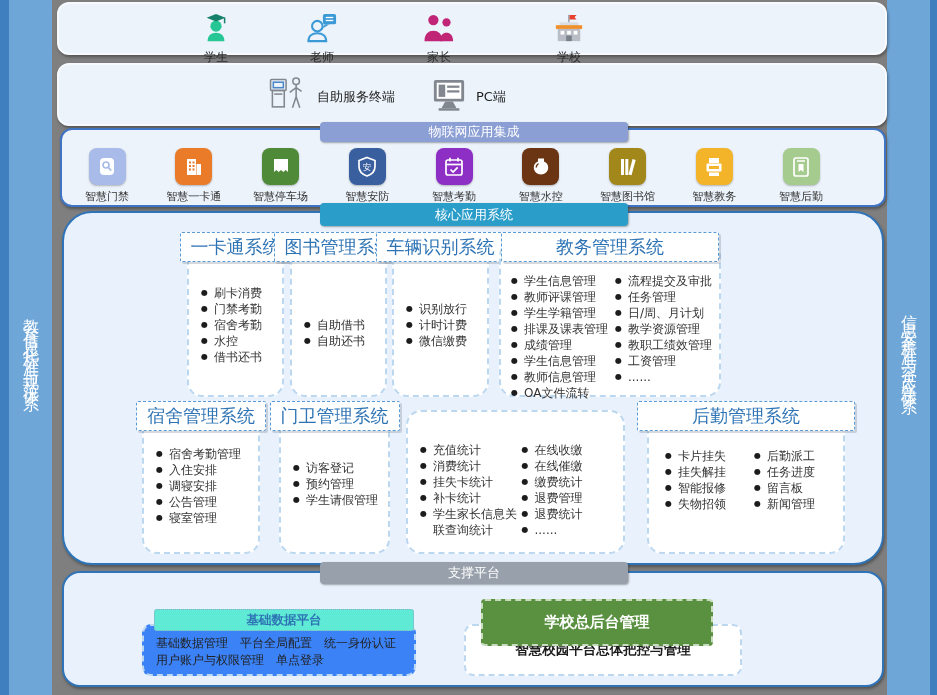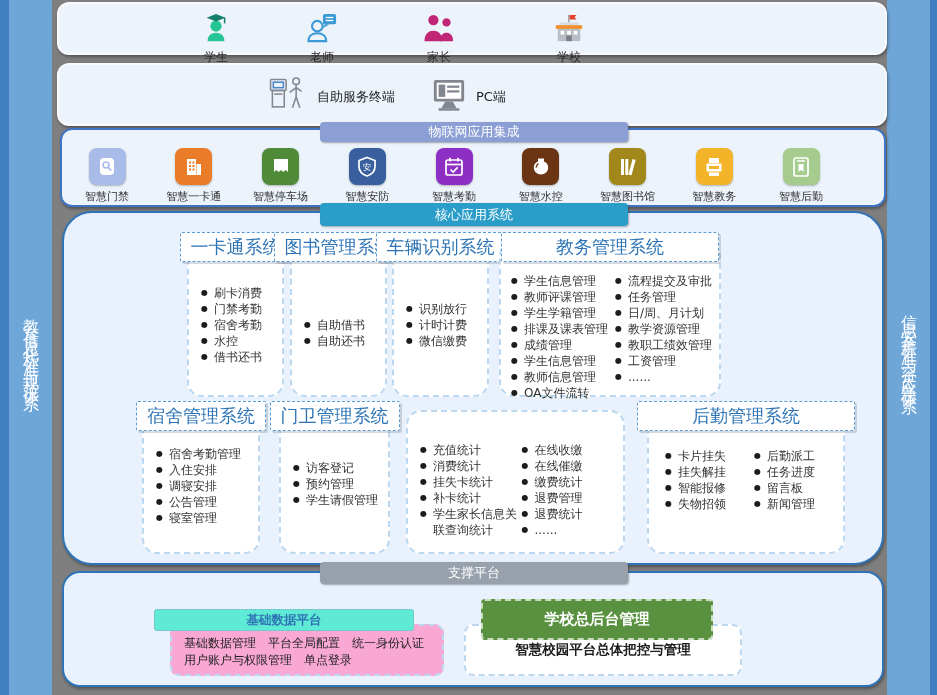--- a/index.html
+++ b/index.html
@@ -68,23 +68,23 @@
   #box-finance{left:342px;top:197px;width:215px;height:140px;}
   #box-finance .sys-cols{padding:30px 0 0 12px;}
   #box-finance .sys-list{width:104px;}
   #box-logistics{left:583px;top:197px;width:194px;height:140px;}
   #box-logistics .sys-cols{padding:36px 0 0 16px;}
   #box-logistics .sys-list{width:92px;}
 
   
   .base-chip{position:absolute;left:90px;top:36px;width:258px;height:20px;background:#c6d0dd;border:1px dotted #8ea9c8;
     border-radius:3px;color:#2e74b5;font-size:12.5px;font-weight:bold;display:flex;align-items:center;justify-content:center;z-index:3;}
-  .base-content{position:absolute;left:78px;top:51px;width:274px;height:52px;background:#f9a8d4;border:2px dashed #bcd7f0;
-    border-radius:9px;font-size:12px;color:#222;padding:9px 4px 0 12px;line-height:17px;z-index:2;box-sizing:border-box;margin-left:28px;}
-  .admin-chip{position:absolute;left:417px;top:26px;width:232px;height:41px;background:#5a9141;border:2px dashed #c9dcc0;
+  .base-content{position:absolute;left:78px;top:51px;width:274px;height:52px;background:#3b82f6;border:2px dashed #bcd7f0;
+    border-radius:9px;font-size:12px;color:#222;padding:9px 4px 0 12px;line-height:17px;z-index:2;box-sizing:border-box;}
+  .admin-chip{position:absolute;left:417px;top:26px;width:232px;height:47px;background:#5a9141;border:2px dashed #c9dcc0;
     border-radius:4px;color:#fff;font-size:15px;font-weight:bold;display:flex;align-items:center;justify-content:center;z-index:3;box-sizing:border-box;}
   .admin-content{position:absolute;left:400px;top:51px;width:278px;height:52px;background:#fff;border:2px dashed #bcd7f0;
     border-radius:9px;display:flex;align-items:center;justify-content:center;font-size:13.5px;font-weight:600;color:#1d1d1d;z-index:2;box-sizing:border-box;}
 </style>
 </head>
 <body>
 
 <div class="page">
 
   <div class="side left" style="background-color: rgb(110, 166, 216);">

